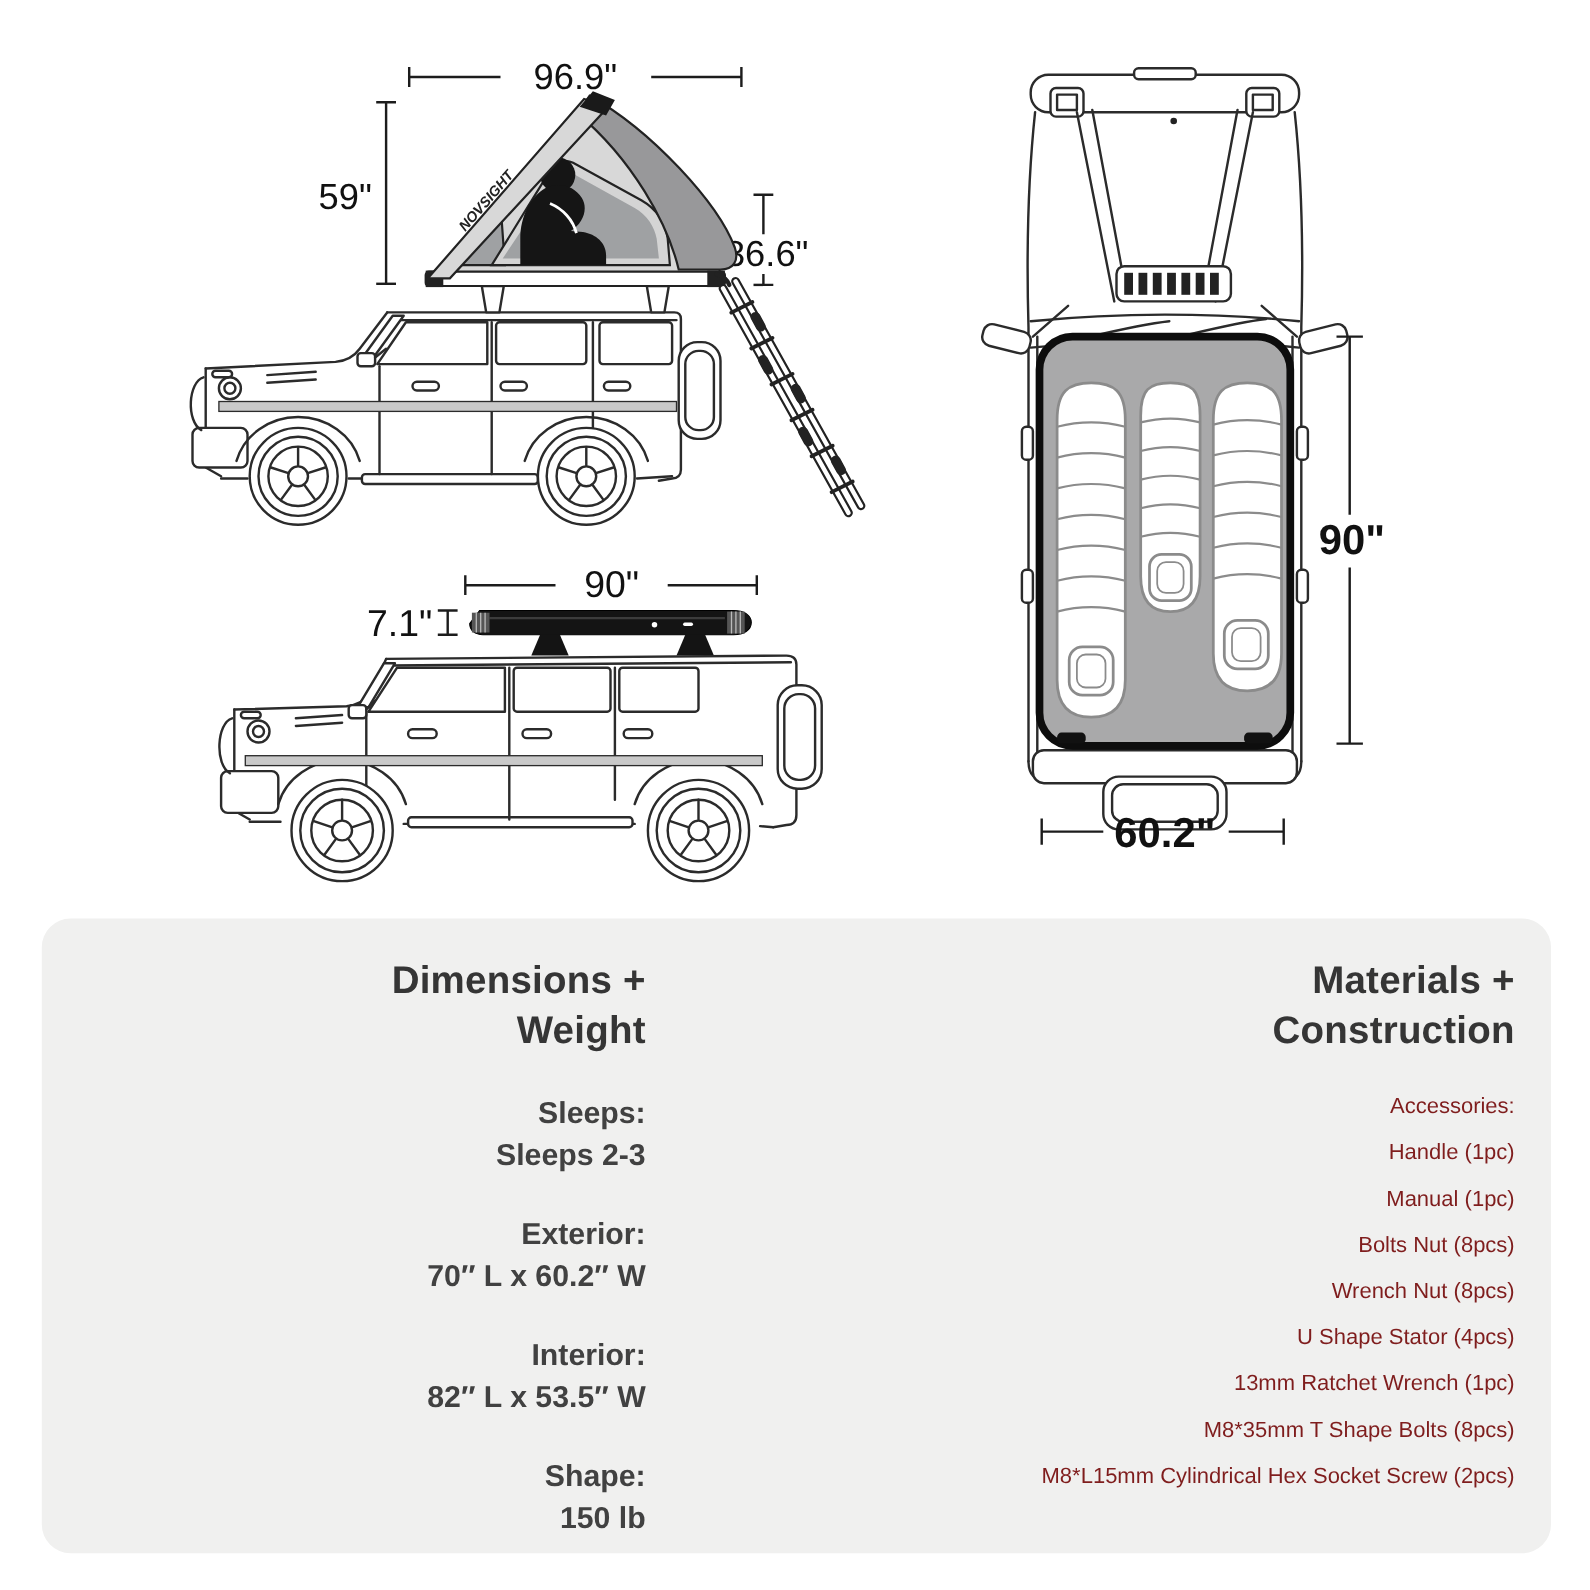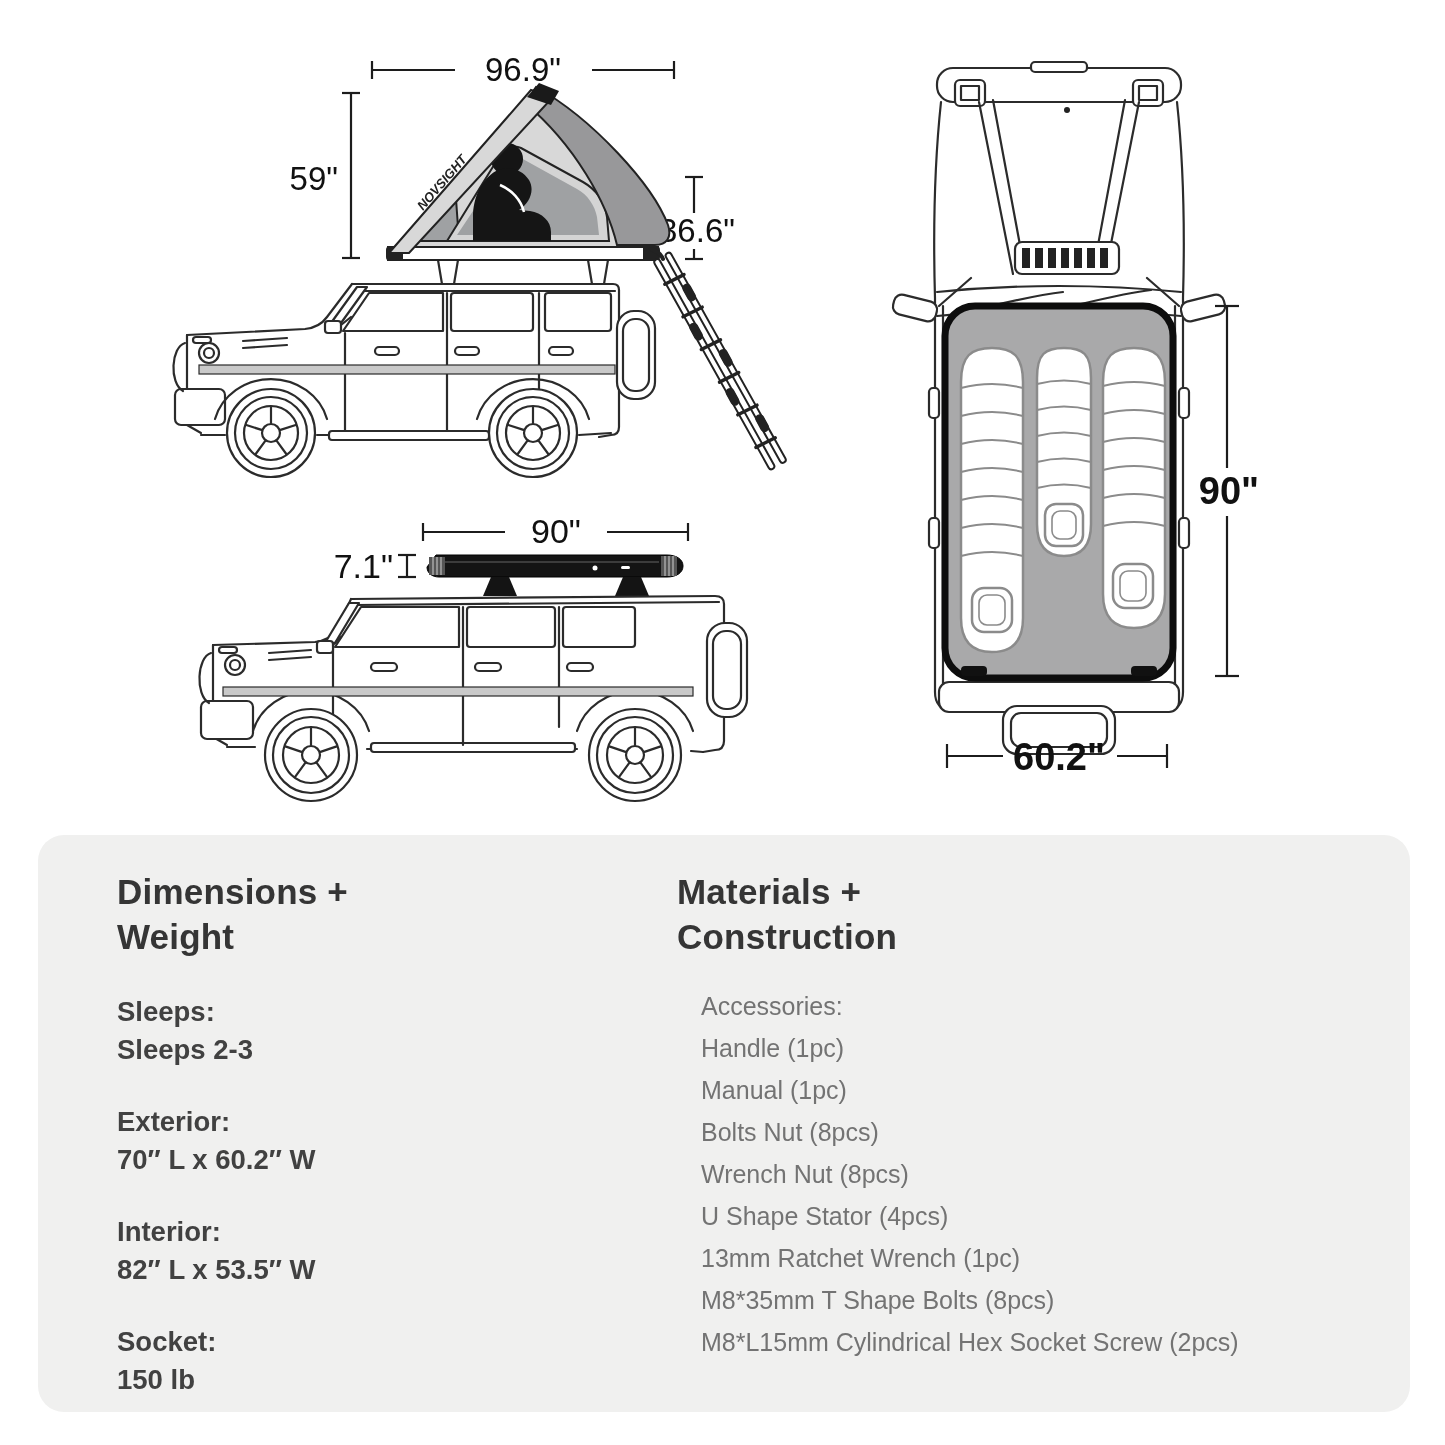--- a/index.html
+++ b/index.html
@@ -9,29 +9,29 @@
   #svg1{left:155px;top:35px;}
   #svg2{left:175px;top:495px;}
   #svg3{left:875px;top:48px;}
   .dim-line{stroke:#1c1c1c;stroke-width:2.2;}
   .dim-label{font-family:"Liberation Sans",sans-serif;font-size:33px;fill:#111;}
   .dim-label-2{font-family:"Liberation Sans",sans-serif;font-size:34px;fill:#111;}
   .dim-label-b{font-family:"Liberation Sans",sans-serif;font-size:38px;font-weight:700;fill:#111;}
   .car{stroke:#2b2b2b;fill:none;stroke-width:2.2;stroke-linecap:round;stroke-linejoin:round;}
   .carfill{stroke:#2b2b2b;fill:#ffffff;stroke-width:2.2;stroke-linejoin:round;}
   .panel{position:absolute;left:38px;top:835px;width:1372px;height:577px;background:#f0f0ef;border-radius:26px;}
-  .col{position:absolute;top:0;}
+  .col{position:absolute;top:0;text-align:right;}
   .col-left{left:79px;width:470px;}
   .col-right{left:639px;width:700px;}
   .heading-wrap{margin-top:34px;}
   .heading{font-size:35px;font-weight:700;color:#353535;line-height:45px;letter-spacing:.2px;}
   .group{margin-top:34px;font-weight:bold;}
   .spec-line{font-size:27.5px;color:#414141;line-height:38px;}
   .acc{margin-top:26px;}
-  .acc-line{font-size:25px;color:#737373;line-height:42px;white-space:nowrap;margin-left:24px;}
+  .acc-line{font-size:20px;color:#7f1d1d;line-height:42px;white-space:nowrap;margin-left:24px;}
 </style>
 </head>
 <body>
 
 <div class="stage">
 
   <svg id="svg1" class="svgwrap" width="650" height="450" viewBox="0 0 650 450">
 
     <g>
       <line class="dim-line" x1="217" y1="35" x2="300" y2="35"></line>
@@ -336,21 +336,21 @@
       </div>
       <div class="group">
         <div class="spec-line">Exterior:</div>
         <div class="spec-line">70″ L x 60.2″ W</div>
       </div>
       <div class="group">
         <div class="spec-line">Interior:</div>
         <div class="spec-line">82″ L x 53.5″ W</div>
       </div>
       <div class="group">
-        <div class="spec-line">Socket:</div>
+        <div class="spec-line">Shape:</div>
         <div class="spec-line">150 lb</div>
       </div>
     </div>
 
     <div class="col col-right">
       <div class="heading-wrap">
         <div class="heading">Materials +</div>
         <div class="heading">Construction</div>
       </div>
       <div class="acc">

